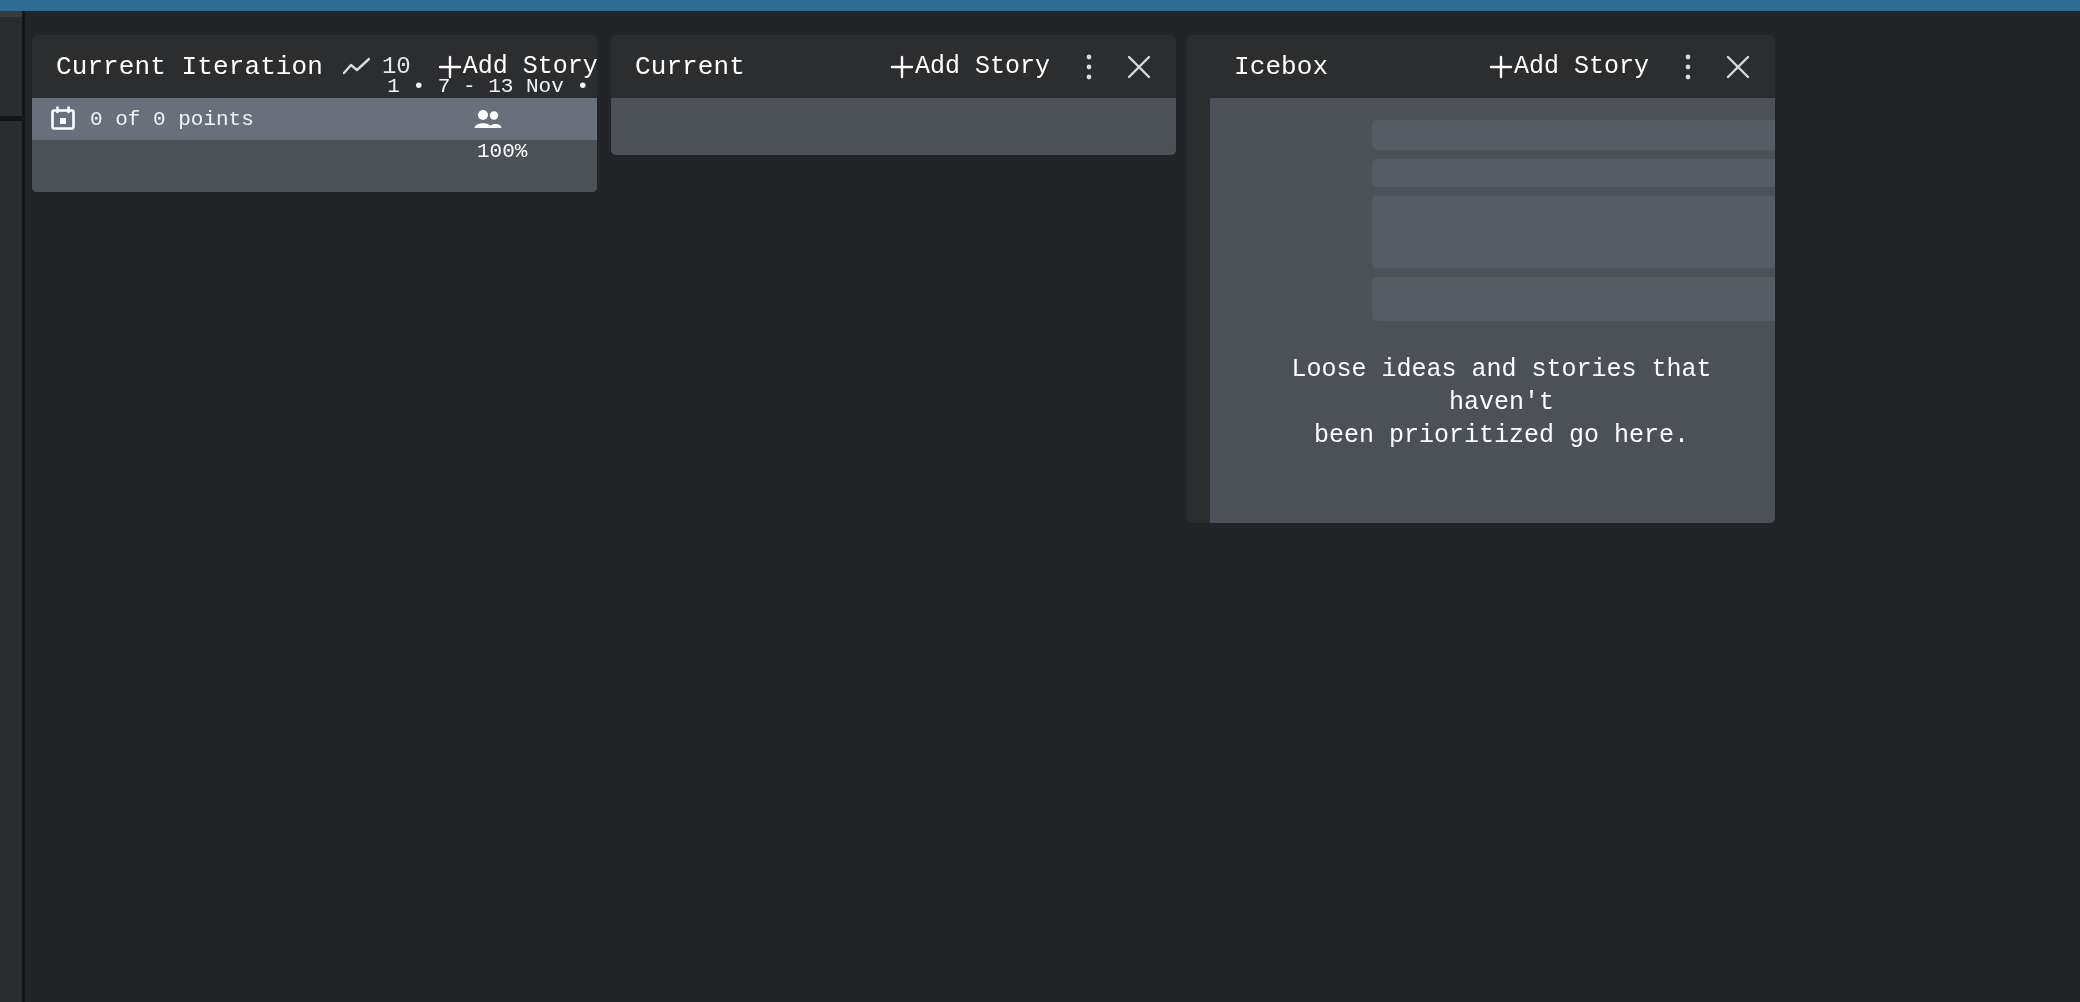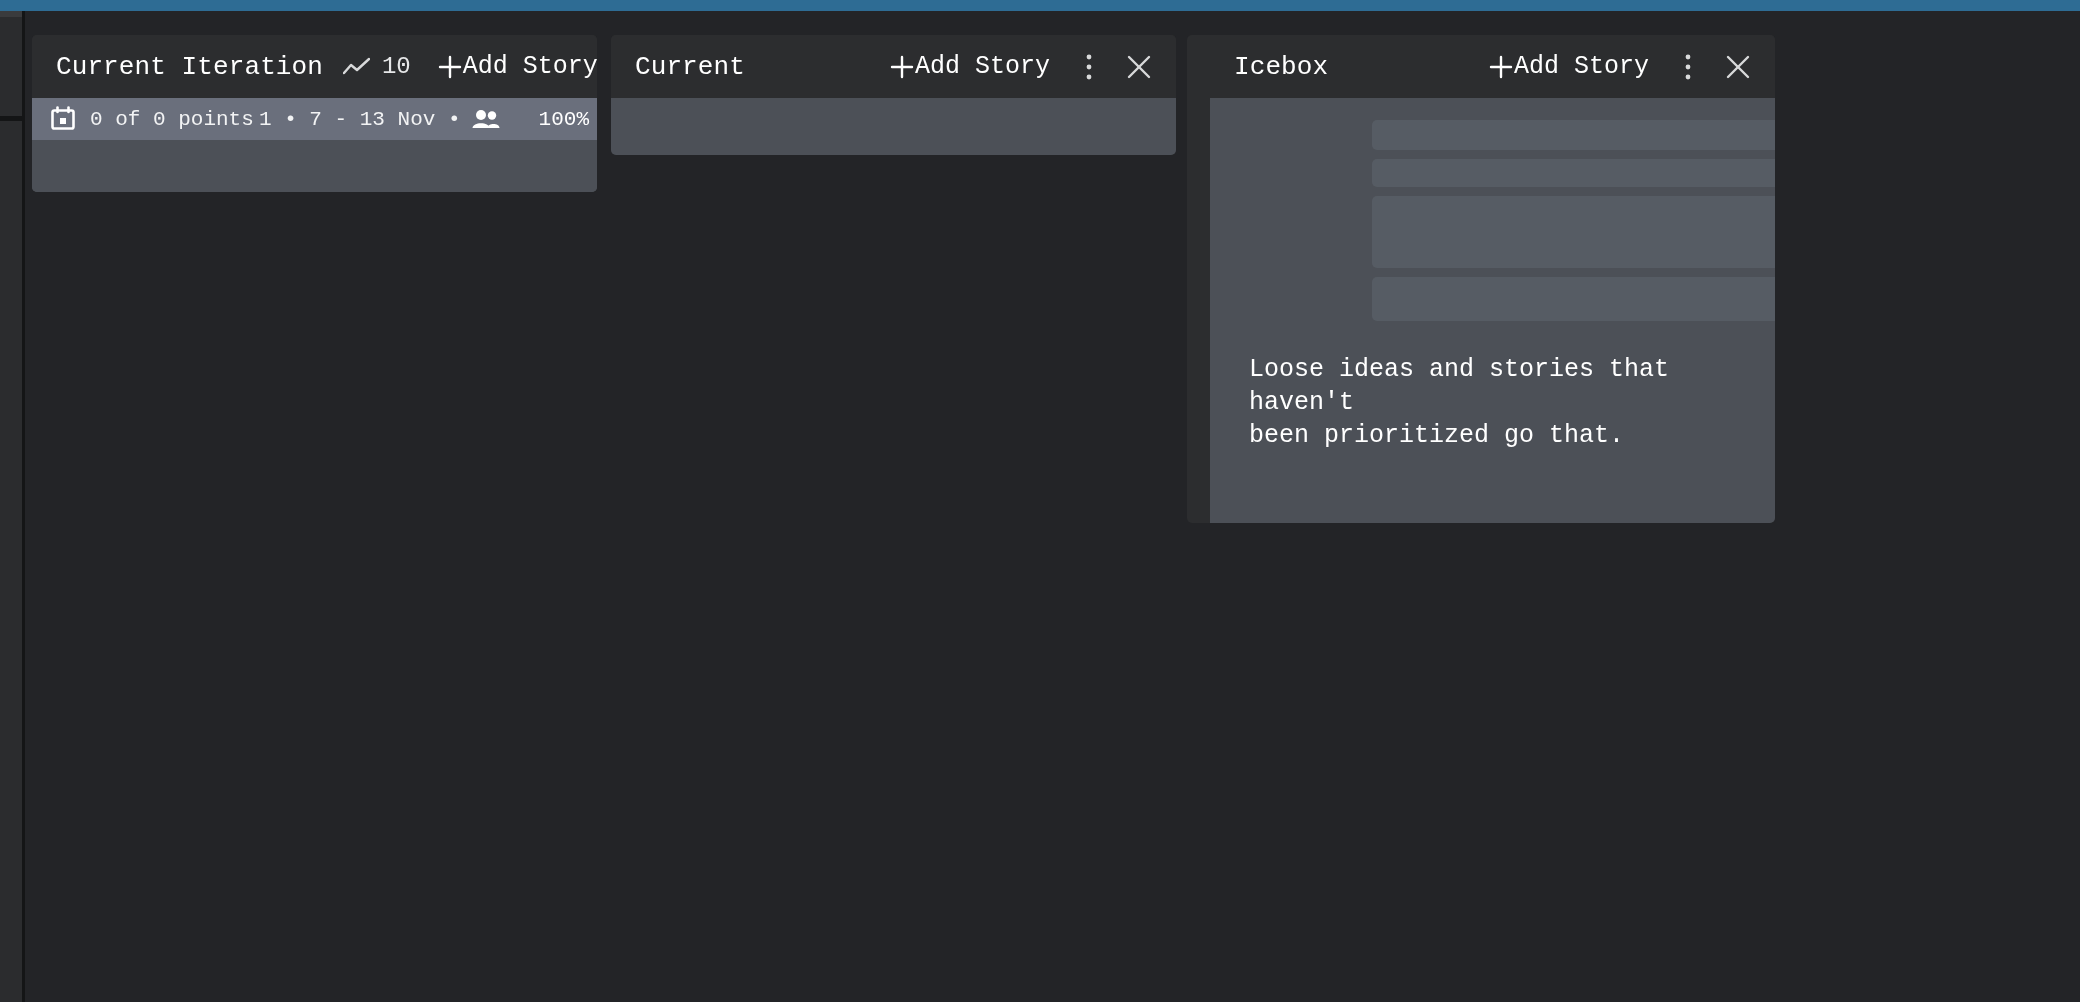--- a/index.html
+++ b/index.html
@@ -154,20 +154,21 @@
   .iteration-points {
     color: #f2f3f4;
     font-size: 21px;
     white-space: nowrap;
   }
   .iteration-right {
     margin-left: auto;
     display: flex;
     align-items: center;
     gap: 10px;
+    flex-direction: column;
   }
   .iteration-meta {
     color: #f2f3f4;
     font-size: 21px;
     white-space: nowrap;
   }
   .iteration-pct {
     color: #ffffff;
     font-size: 21px;
     white-space: nowrap;
@@ -196,24 +197,24 @@
     border-radius: 5px;
     margin-bottom: 9px;
   }
   .sk-h30 { height: 30px; }
   .sk-h28 { height: 28px; }
   .sk-h72 { height: 72px; }
   .sk-h44 { height: 44px; }
 
   .icebox-hint {
     position: absolute;
-    left: 5px;
+    left: 18px;
     right: 0;
     top: 255px;
-    text-align: left;
+    text-align: center;
     color: #ffffff;
     font-size: 25px;
     line-height: 33px;
     padding: 0 34px;
     box-sizing: border-box;
   }
 </style>
 </head>
 <body>
 
@@ -359,19 +360,19 @@
       <div class="icebox-body">
         <div class="skeleton-wrap">
           <div class="skeleton sk-h30"></div>
           <div class="skeleton sk-h28"></div>
           <div class="skeleton sk-h72"></div>
           <div class="skeleton sk-h44"></div>
         </div>
 
         <div class="icebox-hint">
           <span>Loose ideas and stories that haven't</span><br>
-          <span>been prioritized go that.</span>
+          <span>been prioritized go here.</span>
         </div>
       </div>
     </div>
 
   </div>
 </div>
 
 </body></html>

